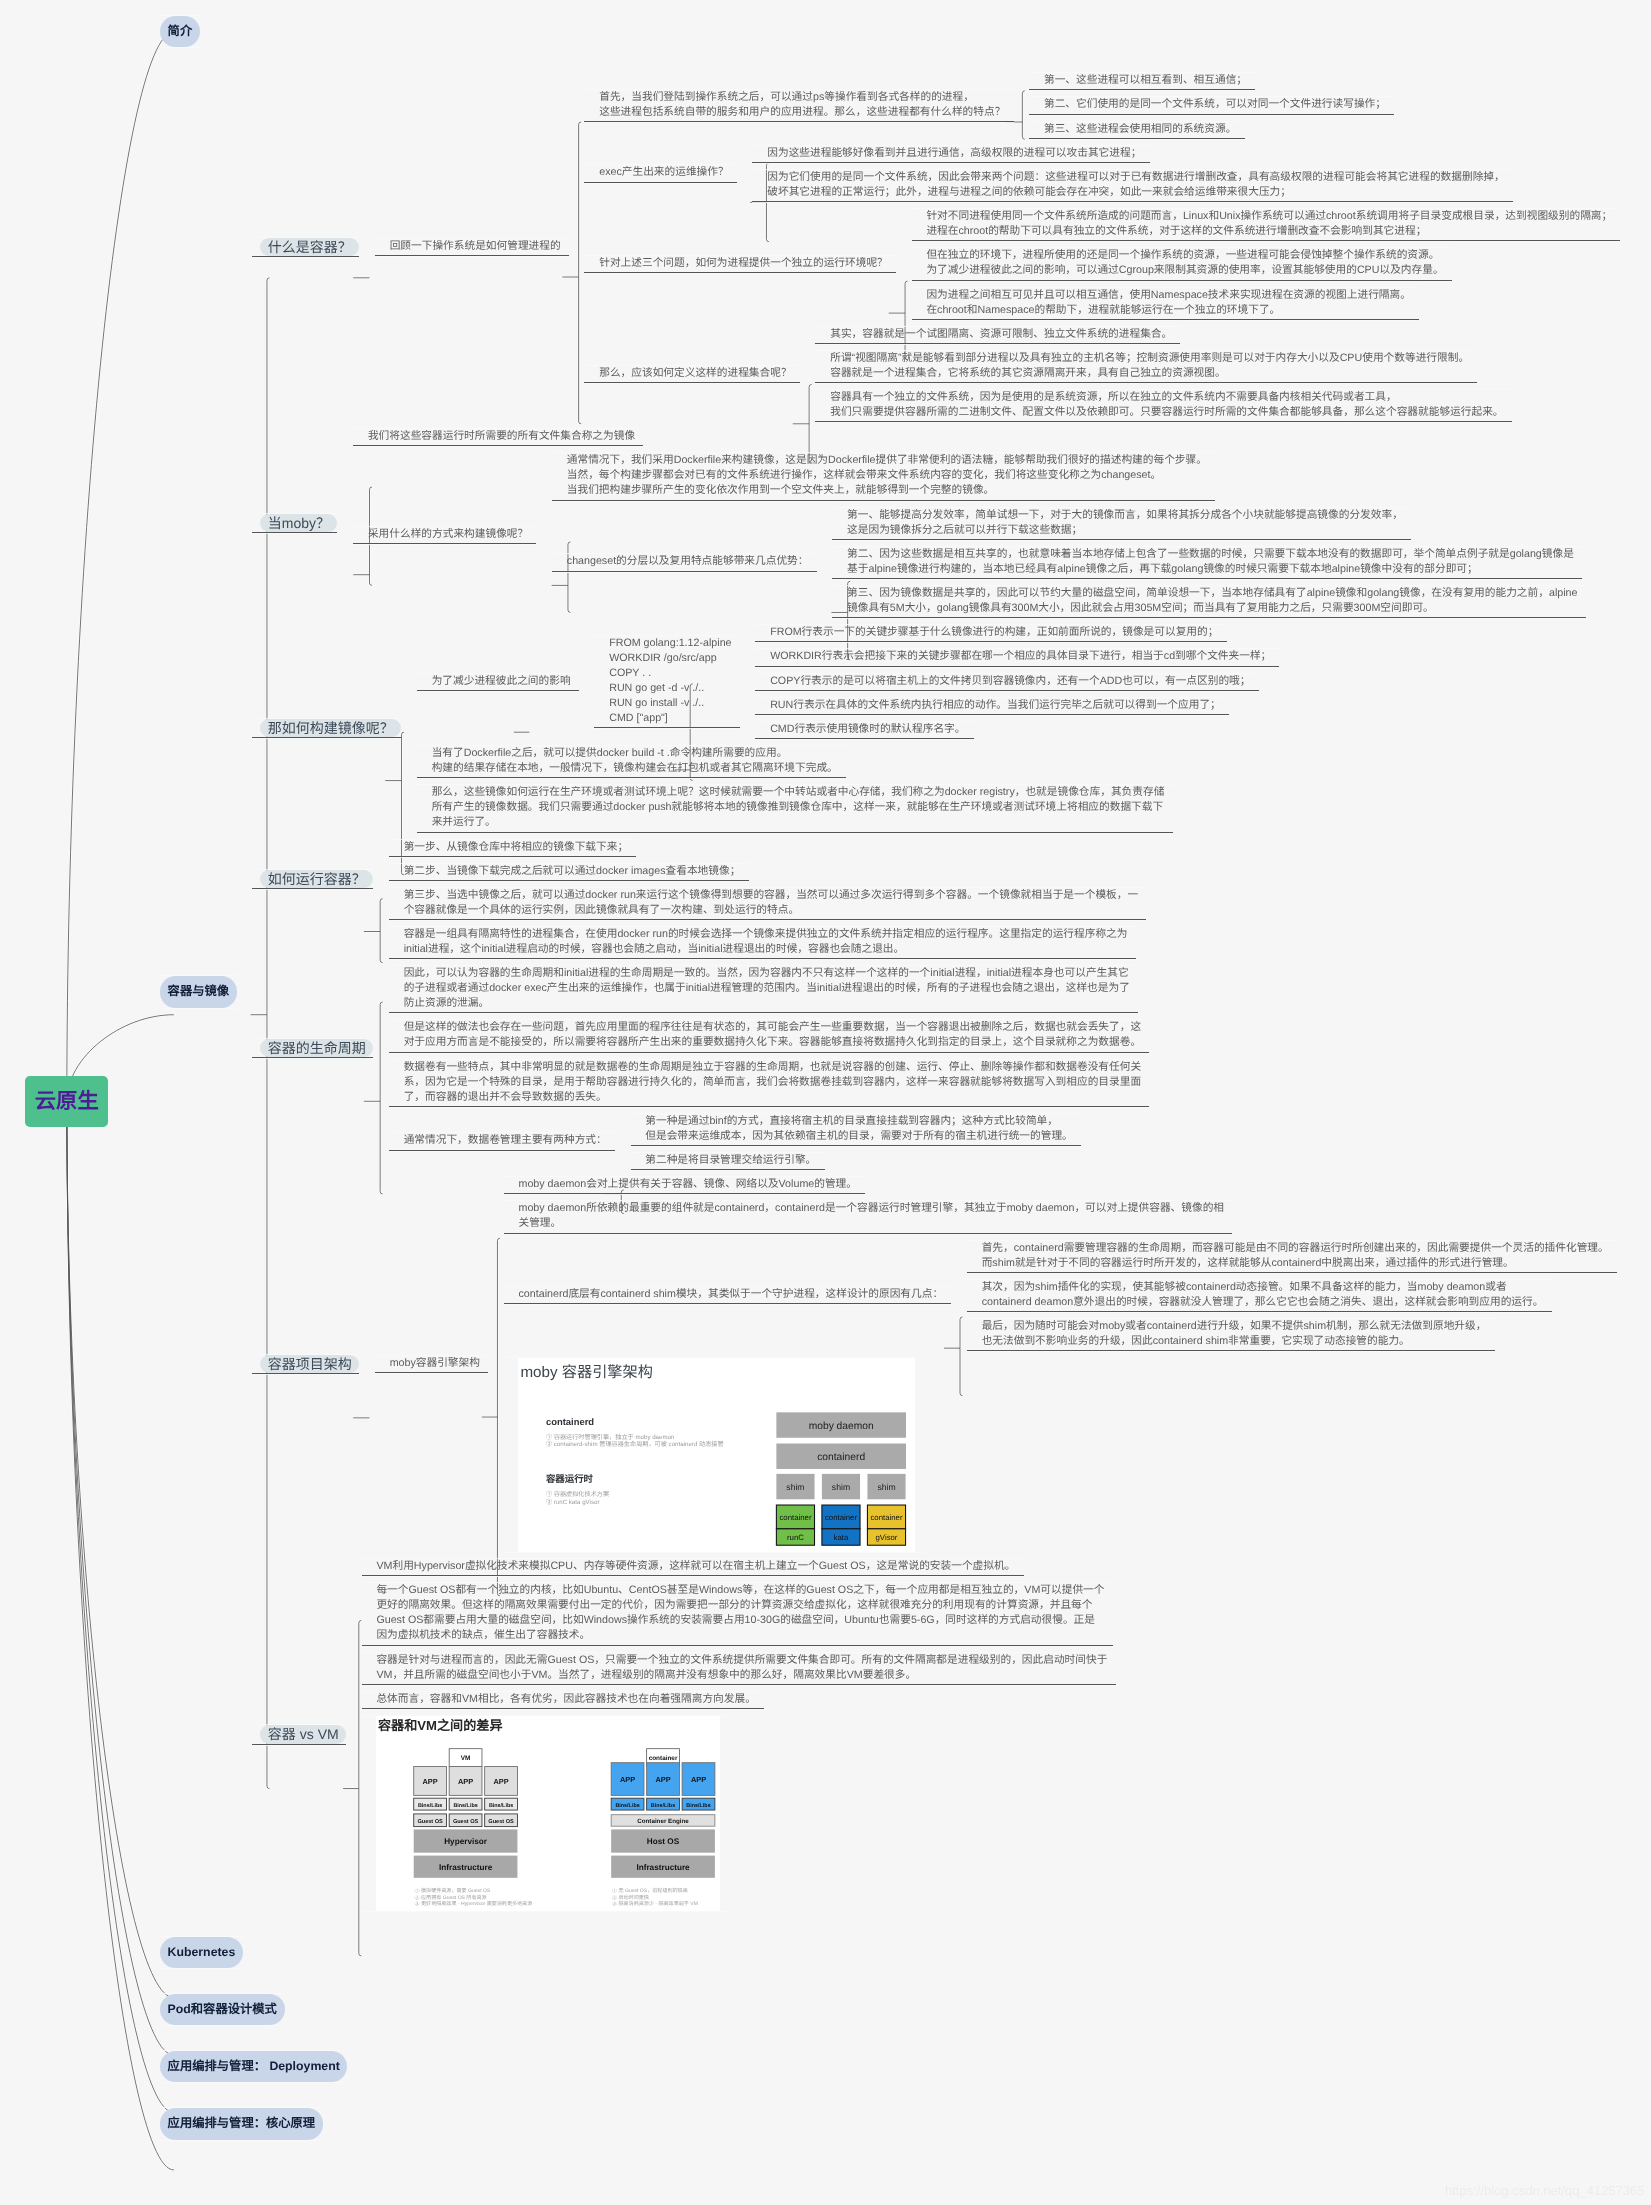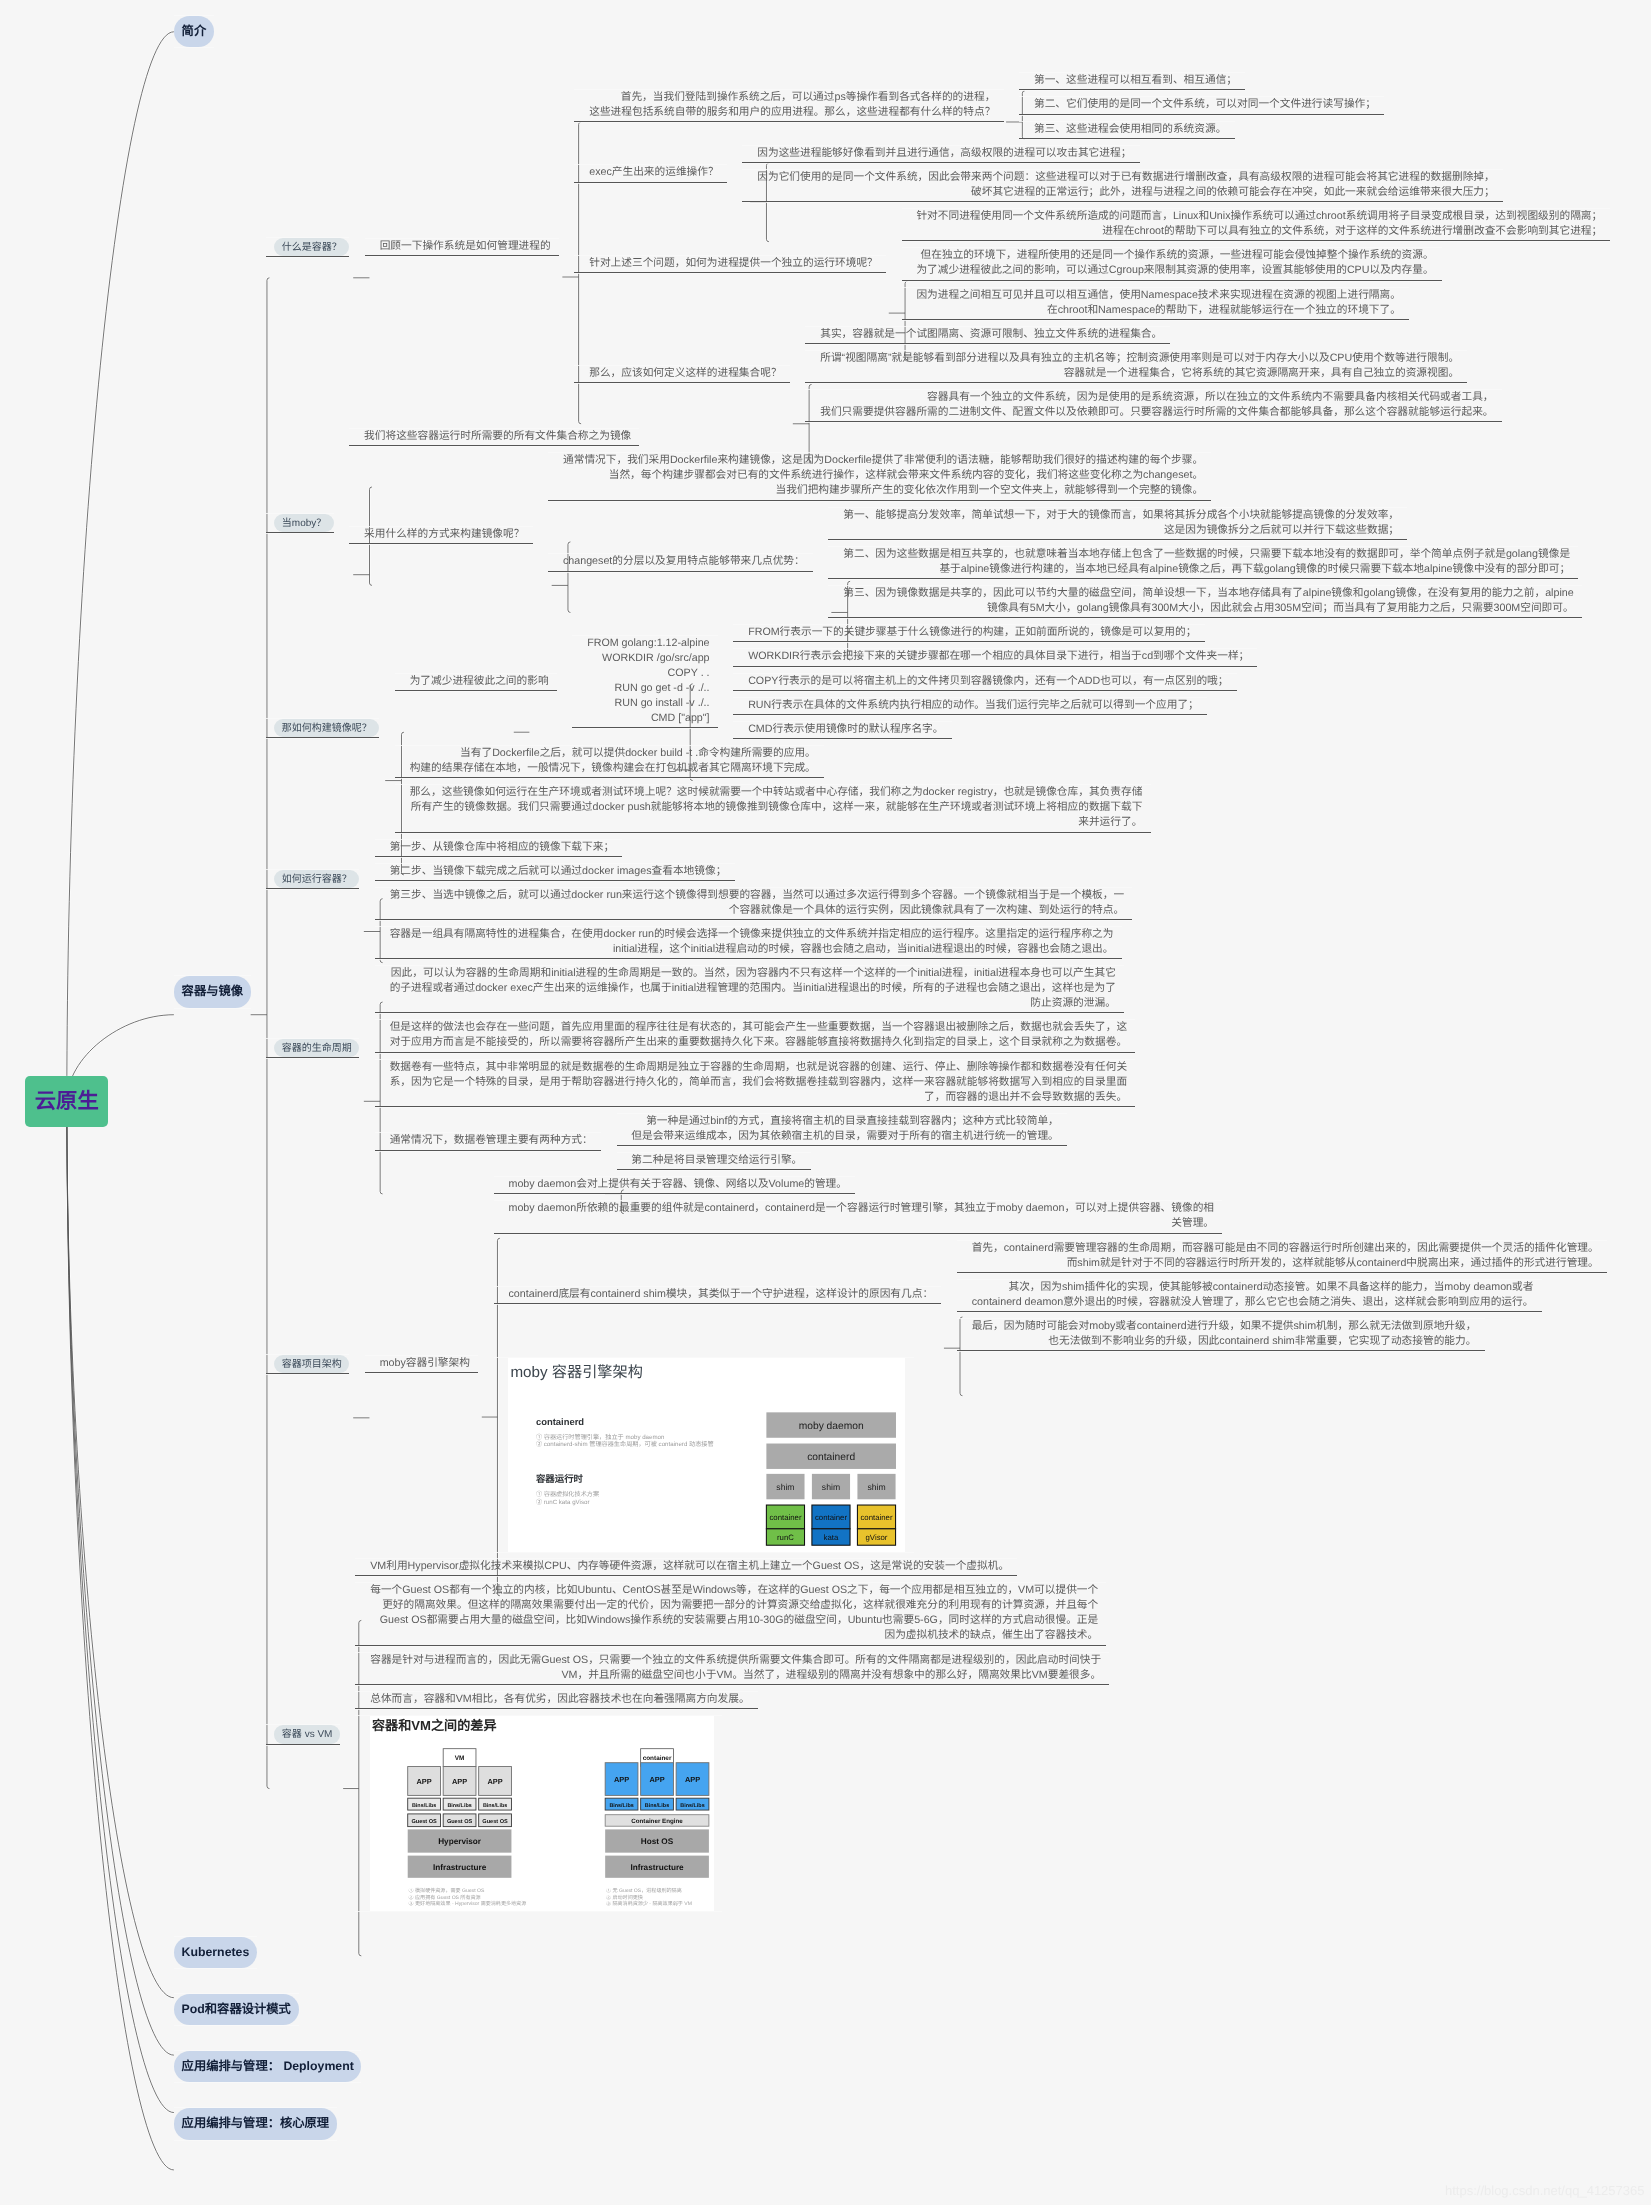--- a/index.html
+++ b/index.html
@@ -3,30 +3,30 @@
 <meta charset="utf-8">
 <title>云原生</title>
 <style>
 html,body{margin:0;padding:0;}
 body{width:1651px;height:2205px;background:#f6f6f6;overflow:hidden;
   font-family:"Liberation Sans",sans-serif;
   -webkit-font-smoothing:antialiased;text-rendering:geometricPrecision;}
 #stage{position:relative;width:1651px;height:2205px;transform:translateZ(0);}
 #links{position:absolute;left:0;top:0;width:1651px;height:2205px;pointer-events:none;overflow:visible;z-index:1;}
 #root-wrap{position:absolute;left:25.4px;top:1076px;z-index:3;transform:translateZ(0);}
-#tree-wrap{position:absolute;left:174px;top:0px;z-index:2;text-align:right;}
+#tree-wrap{position:absolute;left:160px;top:0px;z-index:2;}
 .node{display:flex;align-items:center;}
 .kids{display:flex;flex-direction:column;gap:7px;}
 .node>.kids{margin-left:15.6px;}
 .self{box-sizing:border-box;padding:0 8.2px 1.2px 14.8px;white-space:pre;
   font-size:10.7px;line-height:15px;color:#5c5c5c;border-bottom:0.8px solid #555;
   box-shadow:0 0.8px 0 0 #fbfbfb, 0 -0.8px 0 0 #fbfbfb;}
 .nd{margin:0;}
 .lbl{display:inline-block;background:#dde4e7;border-radius:9px;padding:1.6px 7.4px;
-  color:#3c4a59;font-size:10px;line-height:15px;vertical-align:top;}
+  color:#3c4a59;font-size:14px;line-height:15px;vertical-align:top;}
 .self.haslbl{padding:0 0 0 8.2px;}
 .self.branch{padding:0;border-bottom:none;}
 .self.branch>.lbl{background:#c9d6ea;color:#121f38;border-radius:15.6px;
   padding:7.8px 7.6px;font-size:12.3px;line-height:15.6px;font-weight:bold;}
 #tree-wrap>.kids{gap:26px;}
 .rootbox{background:#4ec08d;color:#4c1d95;font-weight:bold;font-size:21.3px;line-height:26px;
   border-radius:4.9px;padding:12.3px 9.4px;white-space:pre;transform:translateZ(0);}
 .wm{position:absolute;left:1445px;top:2183px;color:#ececec;font-size:13px;line-height:15.6px;z-index:4;}
 .fig{display:block;background:#fff;}
 .figcell{padding:0 8.2px 0 14.8px;border-bottom:none;}

